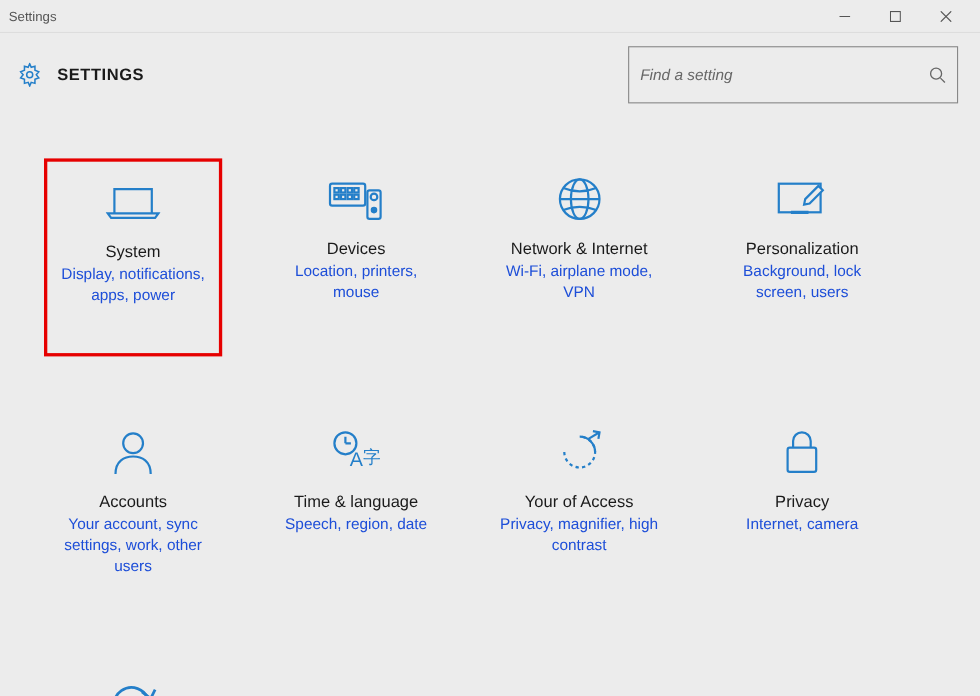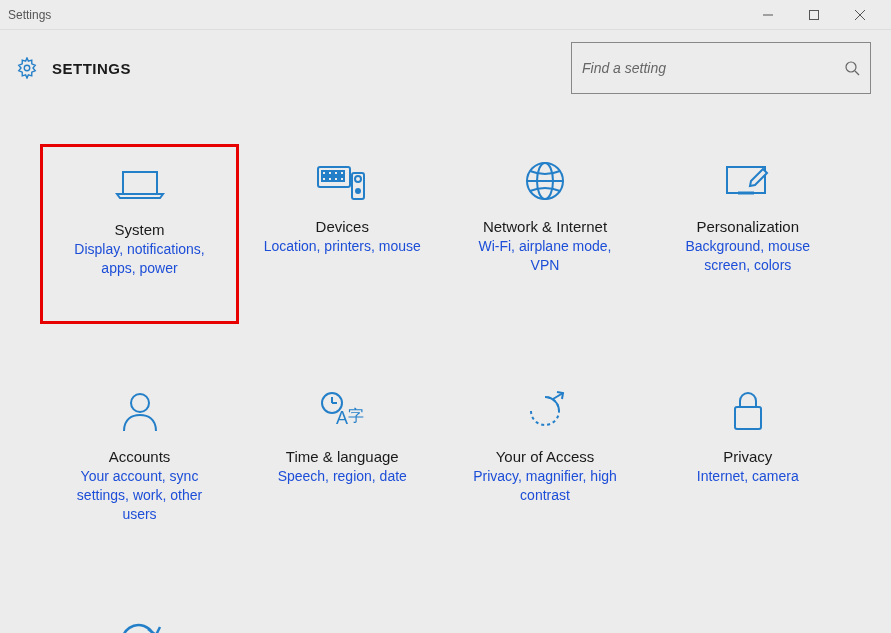--- a/index.html
+++ b/index.html
@@ -97,21 +97,21 @@
       gap: 0;
       row-gap: 50px;
     }
     .tile {
       display: flex;
       flex-direction: column;
       align-items: center;
       text-align: center;
       padding: 12px 8px;
       cursor: pointer;
-      width: 199px;
+      width: 162px;
       height: 180px;
     }
     .tile.highlighted {
       border: 3px solid #e60000;
     }
     .tile-icon {
       height: 50px;
       display: flex;
       align-items: center;
       justify-content: center;
@@ -225,21 +225,21 @@
 
   <div class="tile">
     <div class="tile-icon">
       <svg width="50" height="40" viewBox="0 0 50 40" fill="none" stroke="#247fc9" stroke-width="2">
         <rect x="4" y="6" width="38" height="26"></rect>
         <line x1="15" y1="32" x2="31" y2="32" stroke-width="3"></line>
         <path d="M28 20 L40 8 L44 12 L32 24 L27 25 Z" fill="#ececec"></path>
       </svg>
     </div>
     <div class="tile-title">Personalization</div>
-    <div class="tile-desc">Background, mouse screen, colors</div>
+    <div class="tile-desc">Background, lock screen, users</div>
   </div>
 
   <div class="tile">
     <div class="tile-icon">
       <svg width="40" height="44" viewBox="0 0 40 44" fill="none" stroke="#247fc9" stroke-width="2">
         <circle cx="20" cy="14" r="9"></circle>
         <path d="M4 42 C4 30 12 26 20 26 C28 26 36 30 36 42"></path>
       </svg>
     </div>
     <div class="tile-title">Accounts</div>

